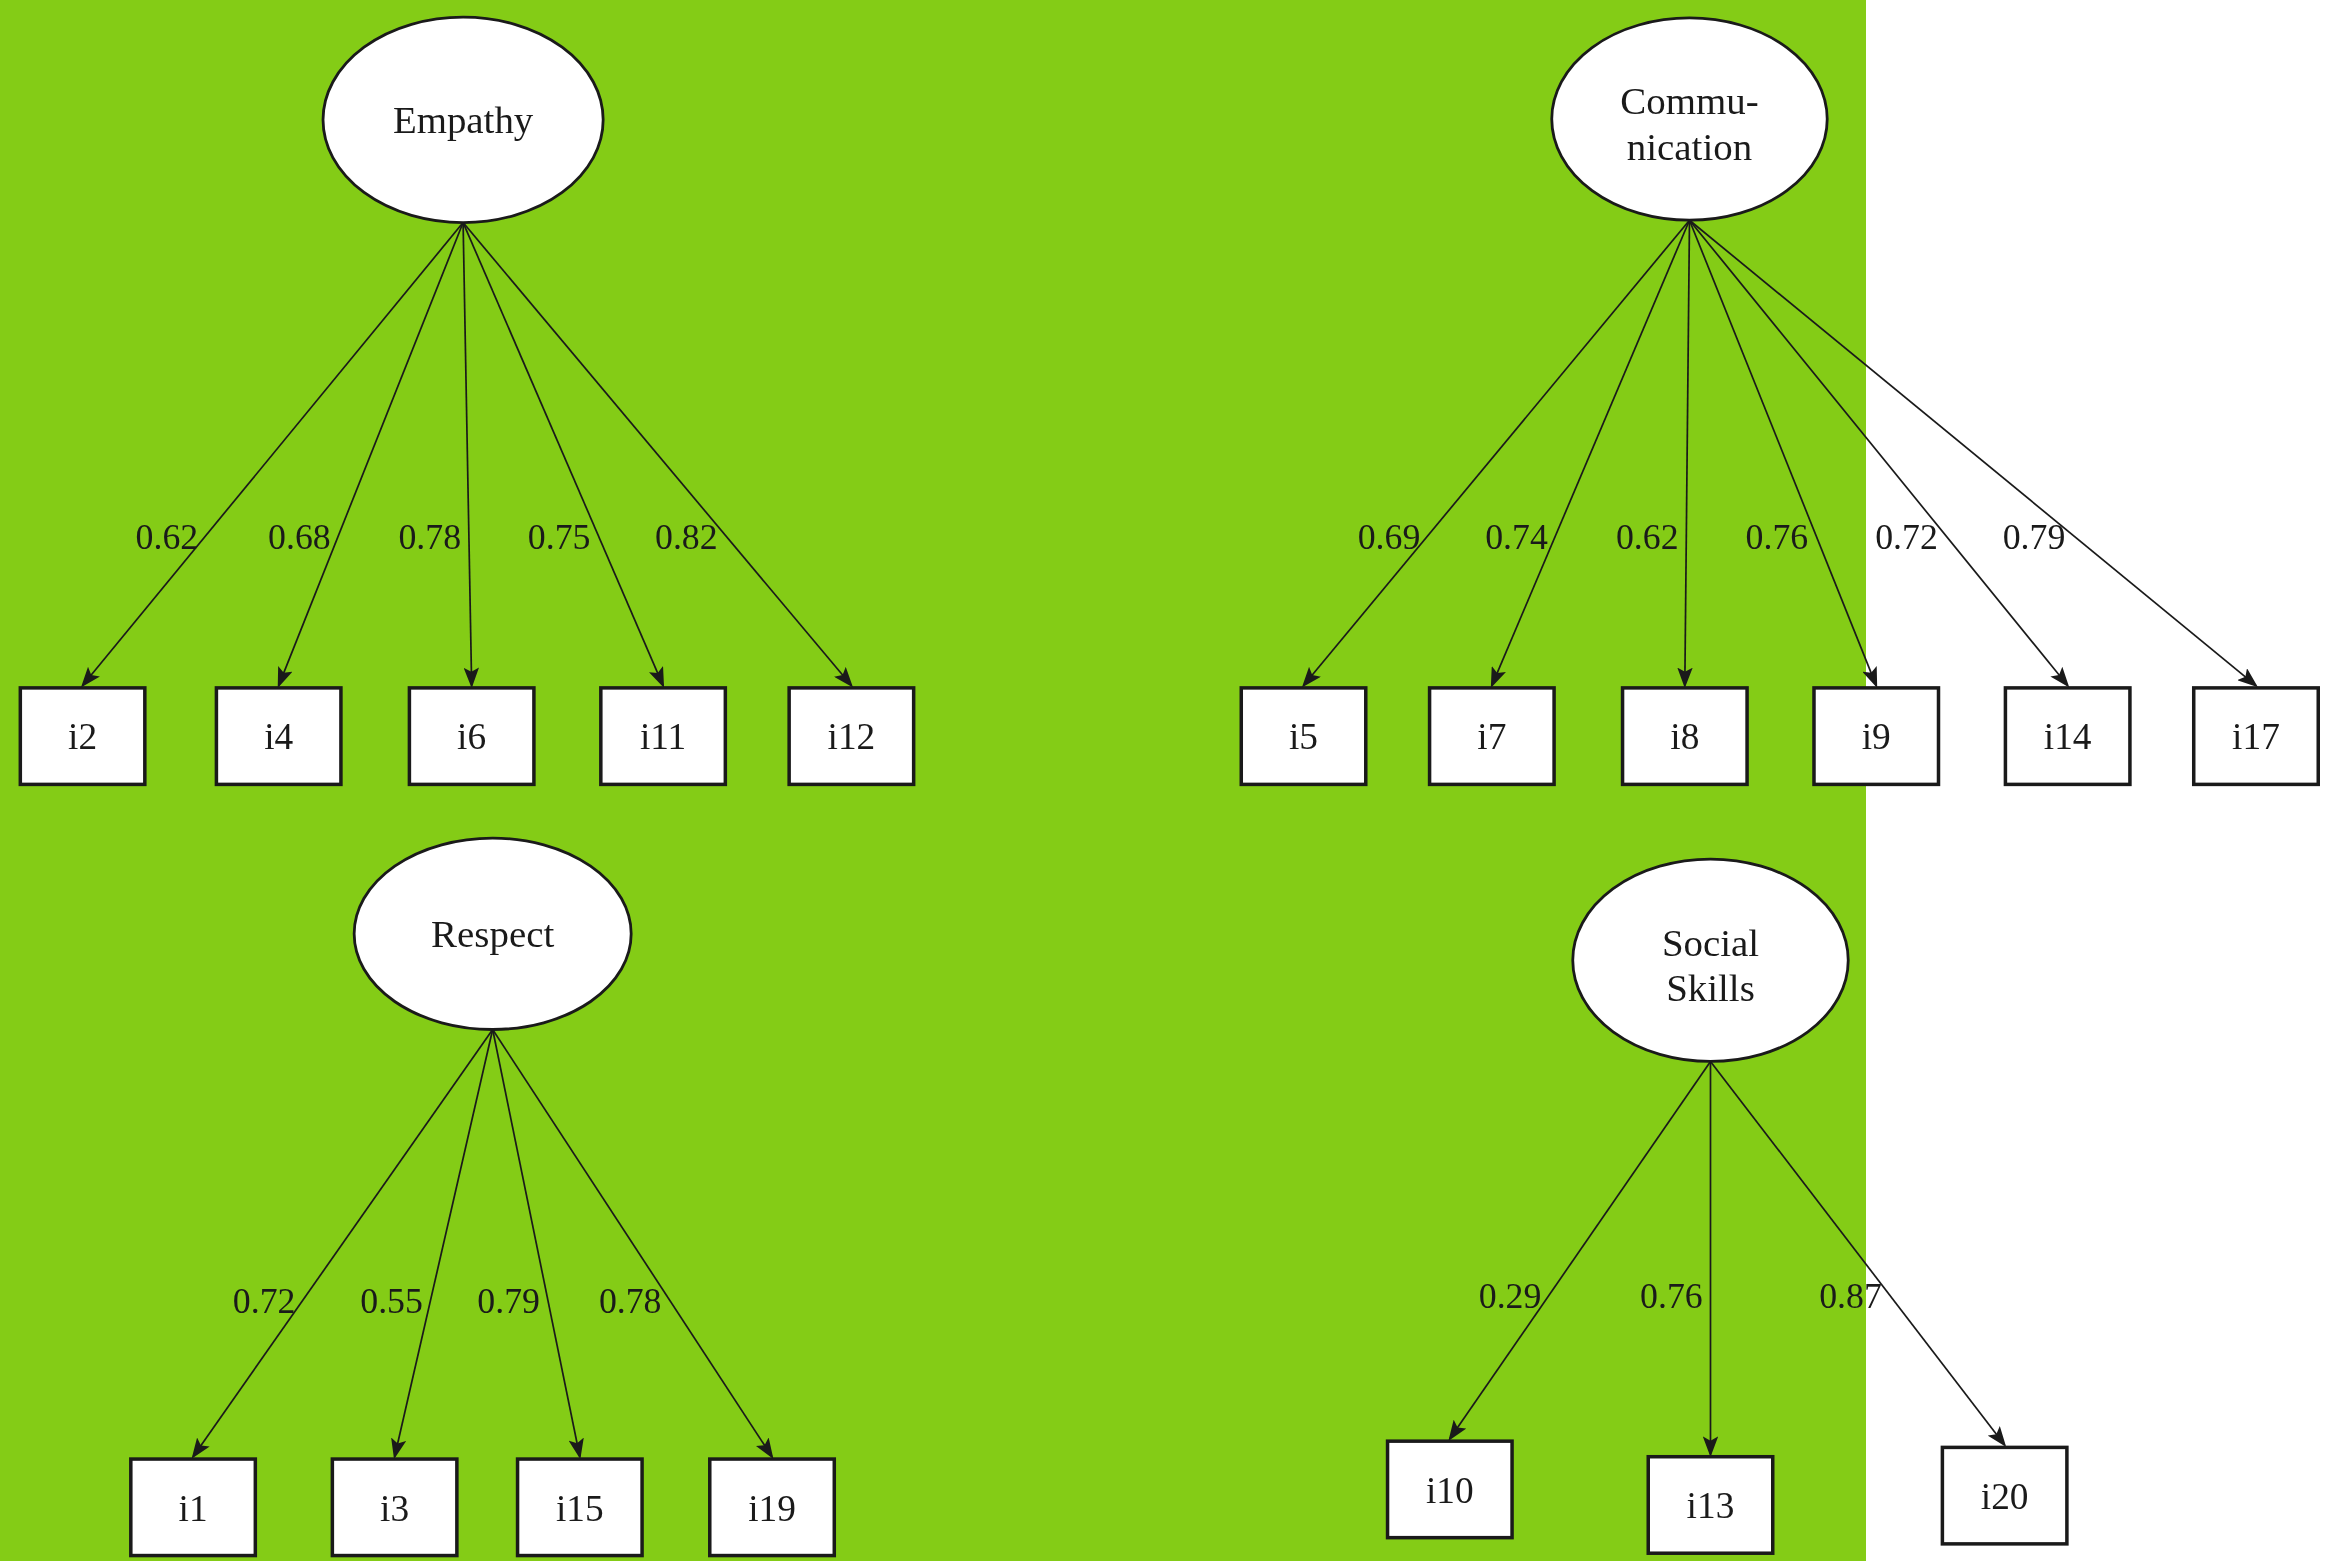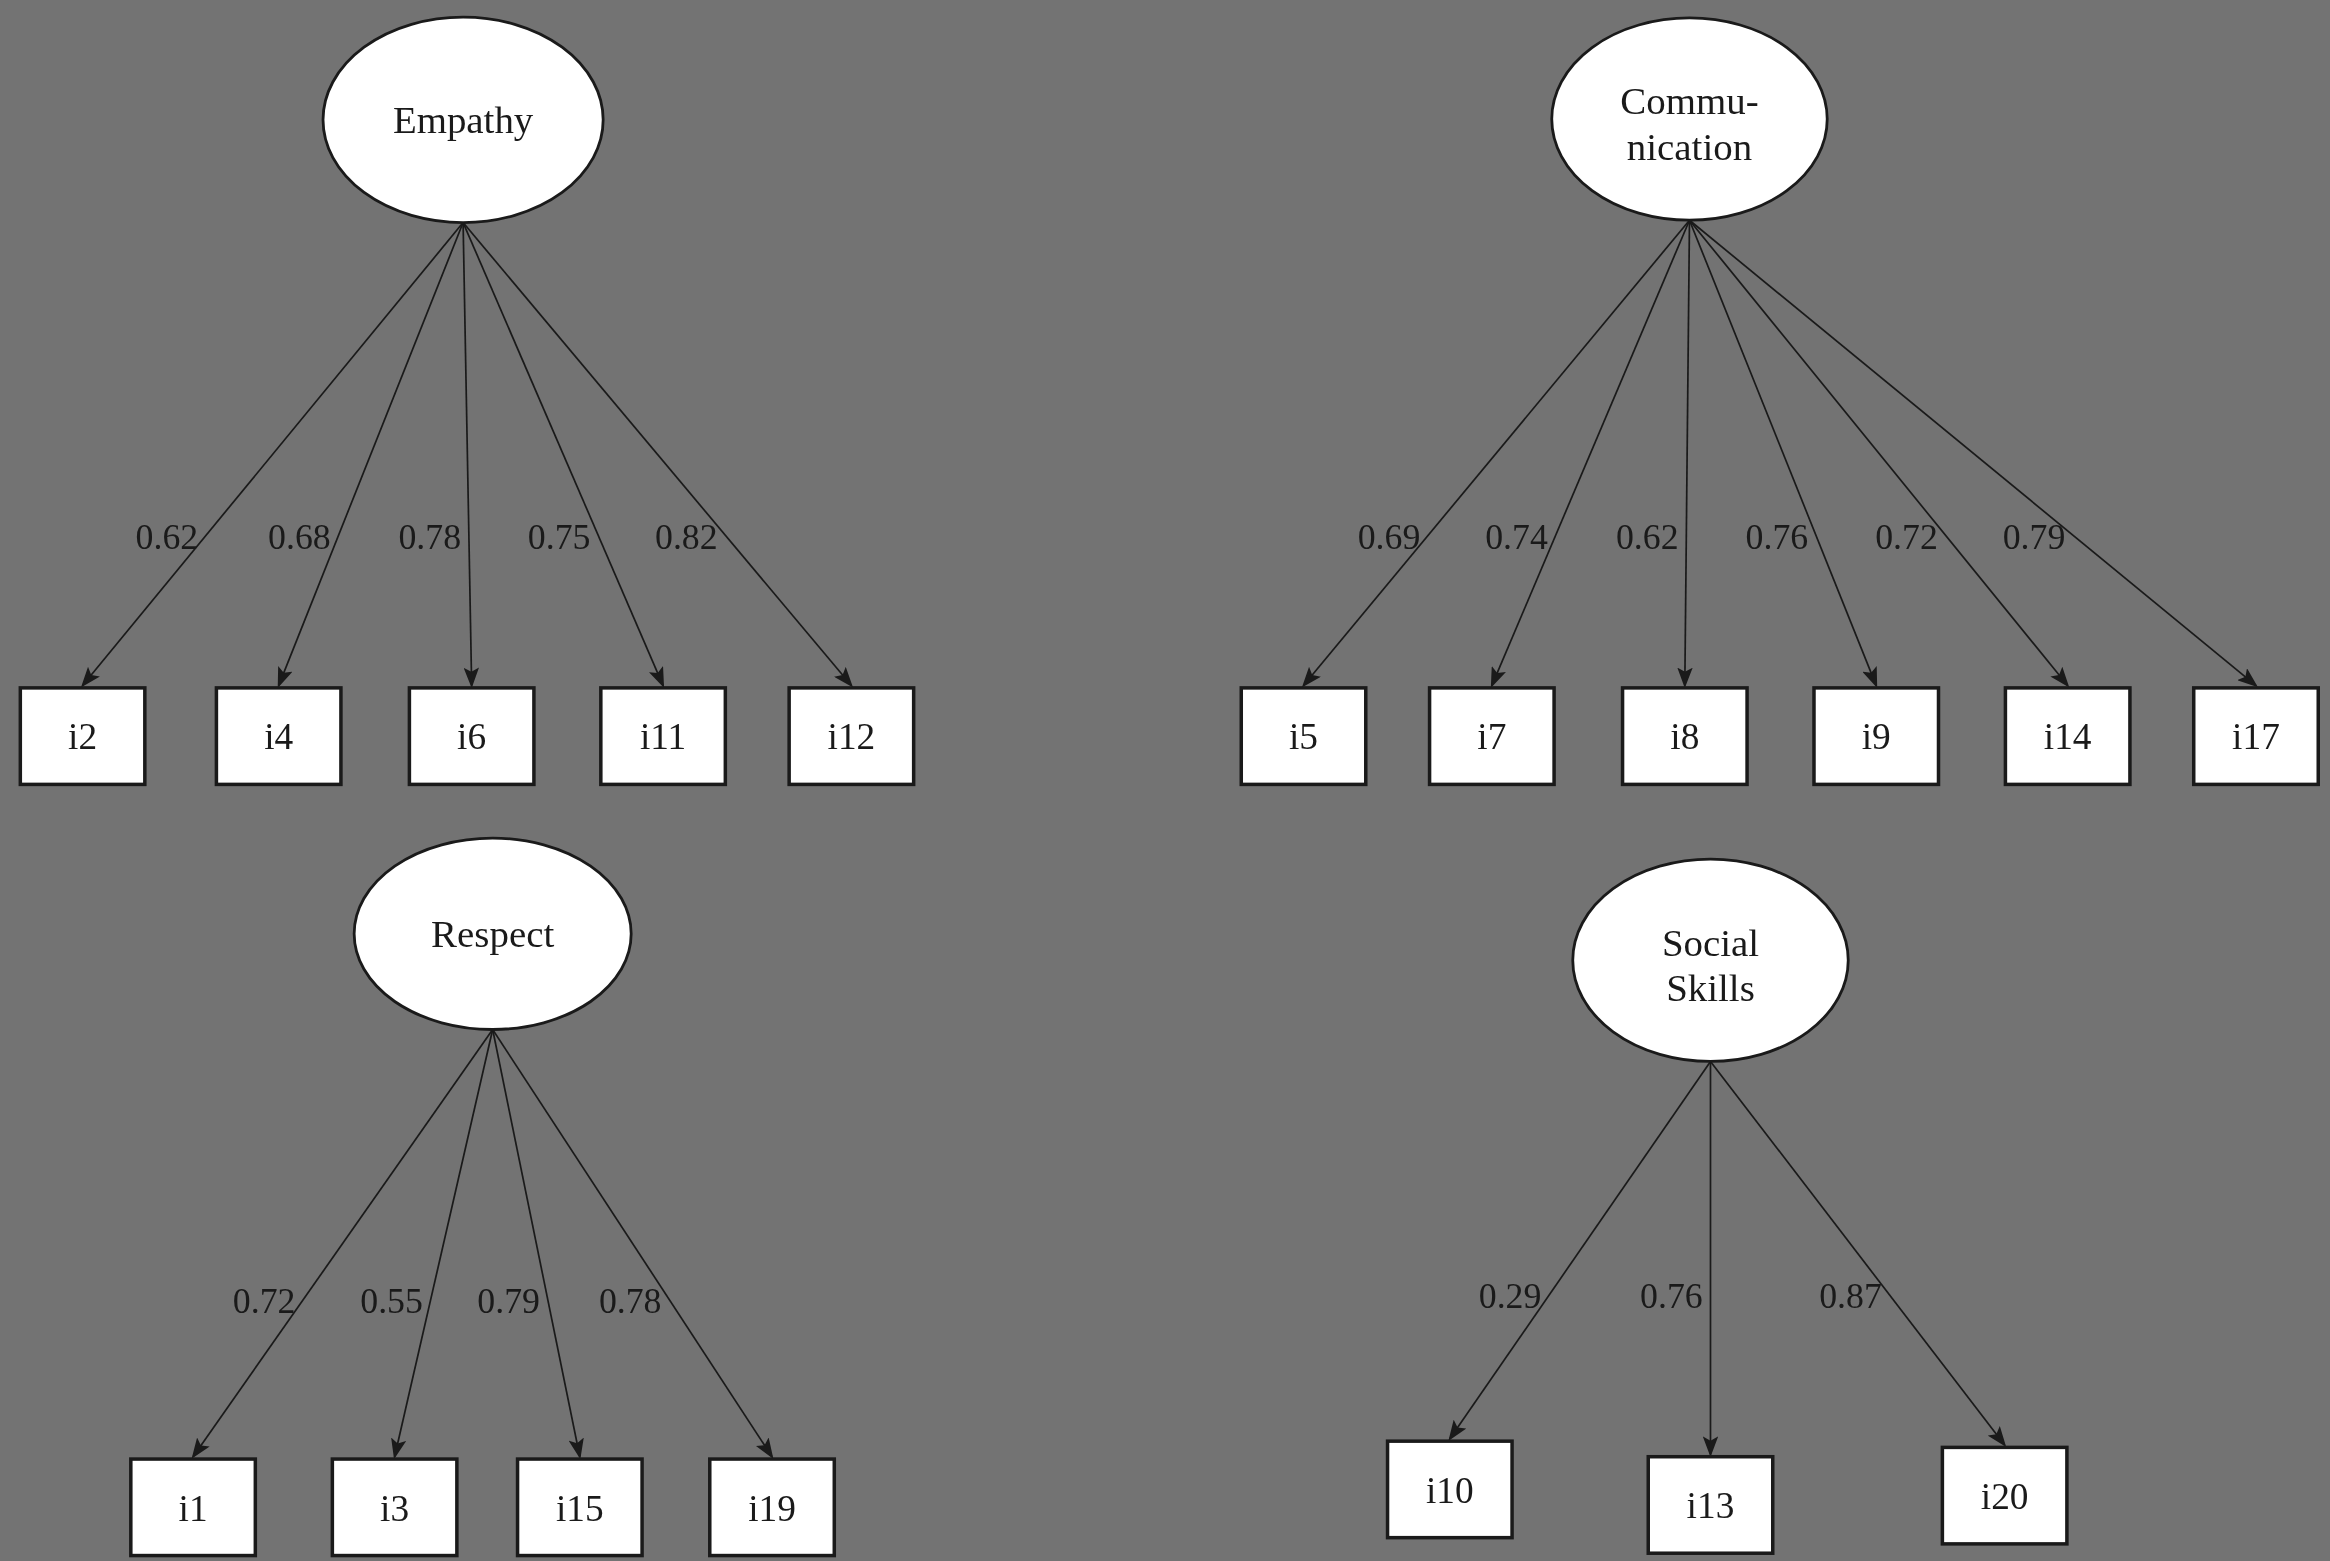--- a/index.html
+++ b/index.html
@@ -4,24 +4,24 @@
 <style>
   html, body {
     margin: 0;
     padding: 0;
     background: #ffffff;
     width: 2330px;
     height: 1561px;
     overflow: hidden;
   }
   #diagram-root {
-    width: 2330px;
+    width: 1866px;
     height: 1561px;
     position: relative;
-    background: #737373;
+    background: #84cc16;
   }
   svg {
     display: block;
     font-family: "Liberation Serif", "DejaVu Serif", serif;
   }
   .factor-label   { font-size: 50px; fill: #1a1a1a; }
   .loading-value  { font-size: 46px; fill: #1a1a1a; }
   .indicator-label{ font-size: 48px; fill: #1a1a1a; }
 </style>
 </head>

